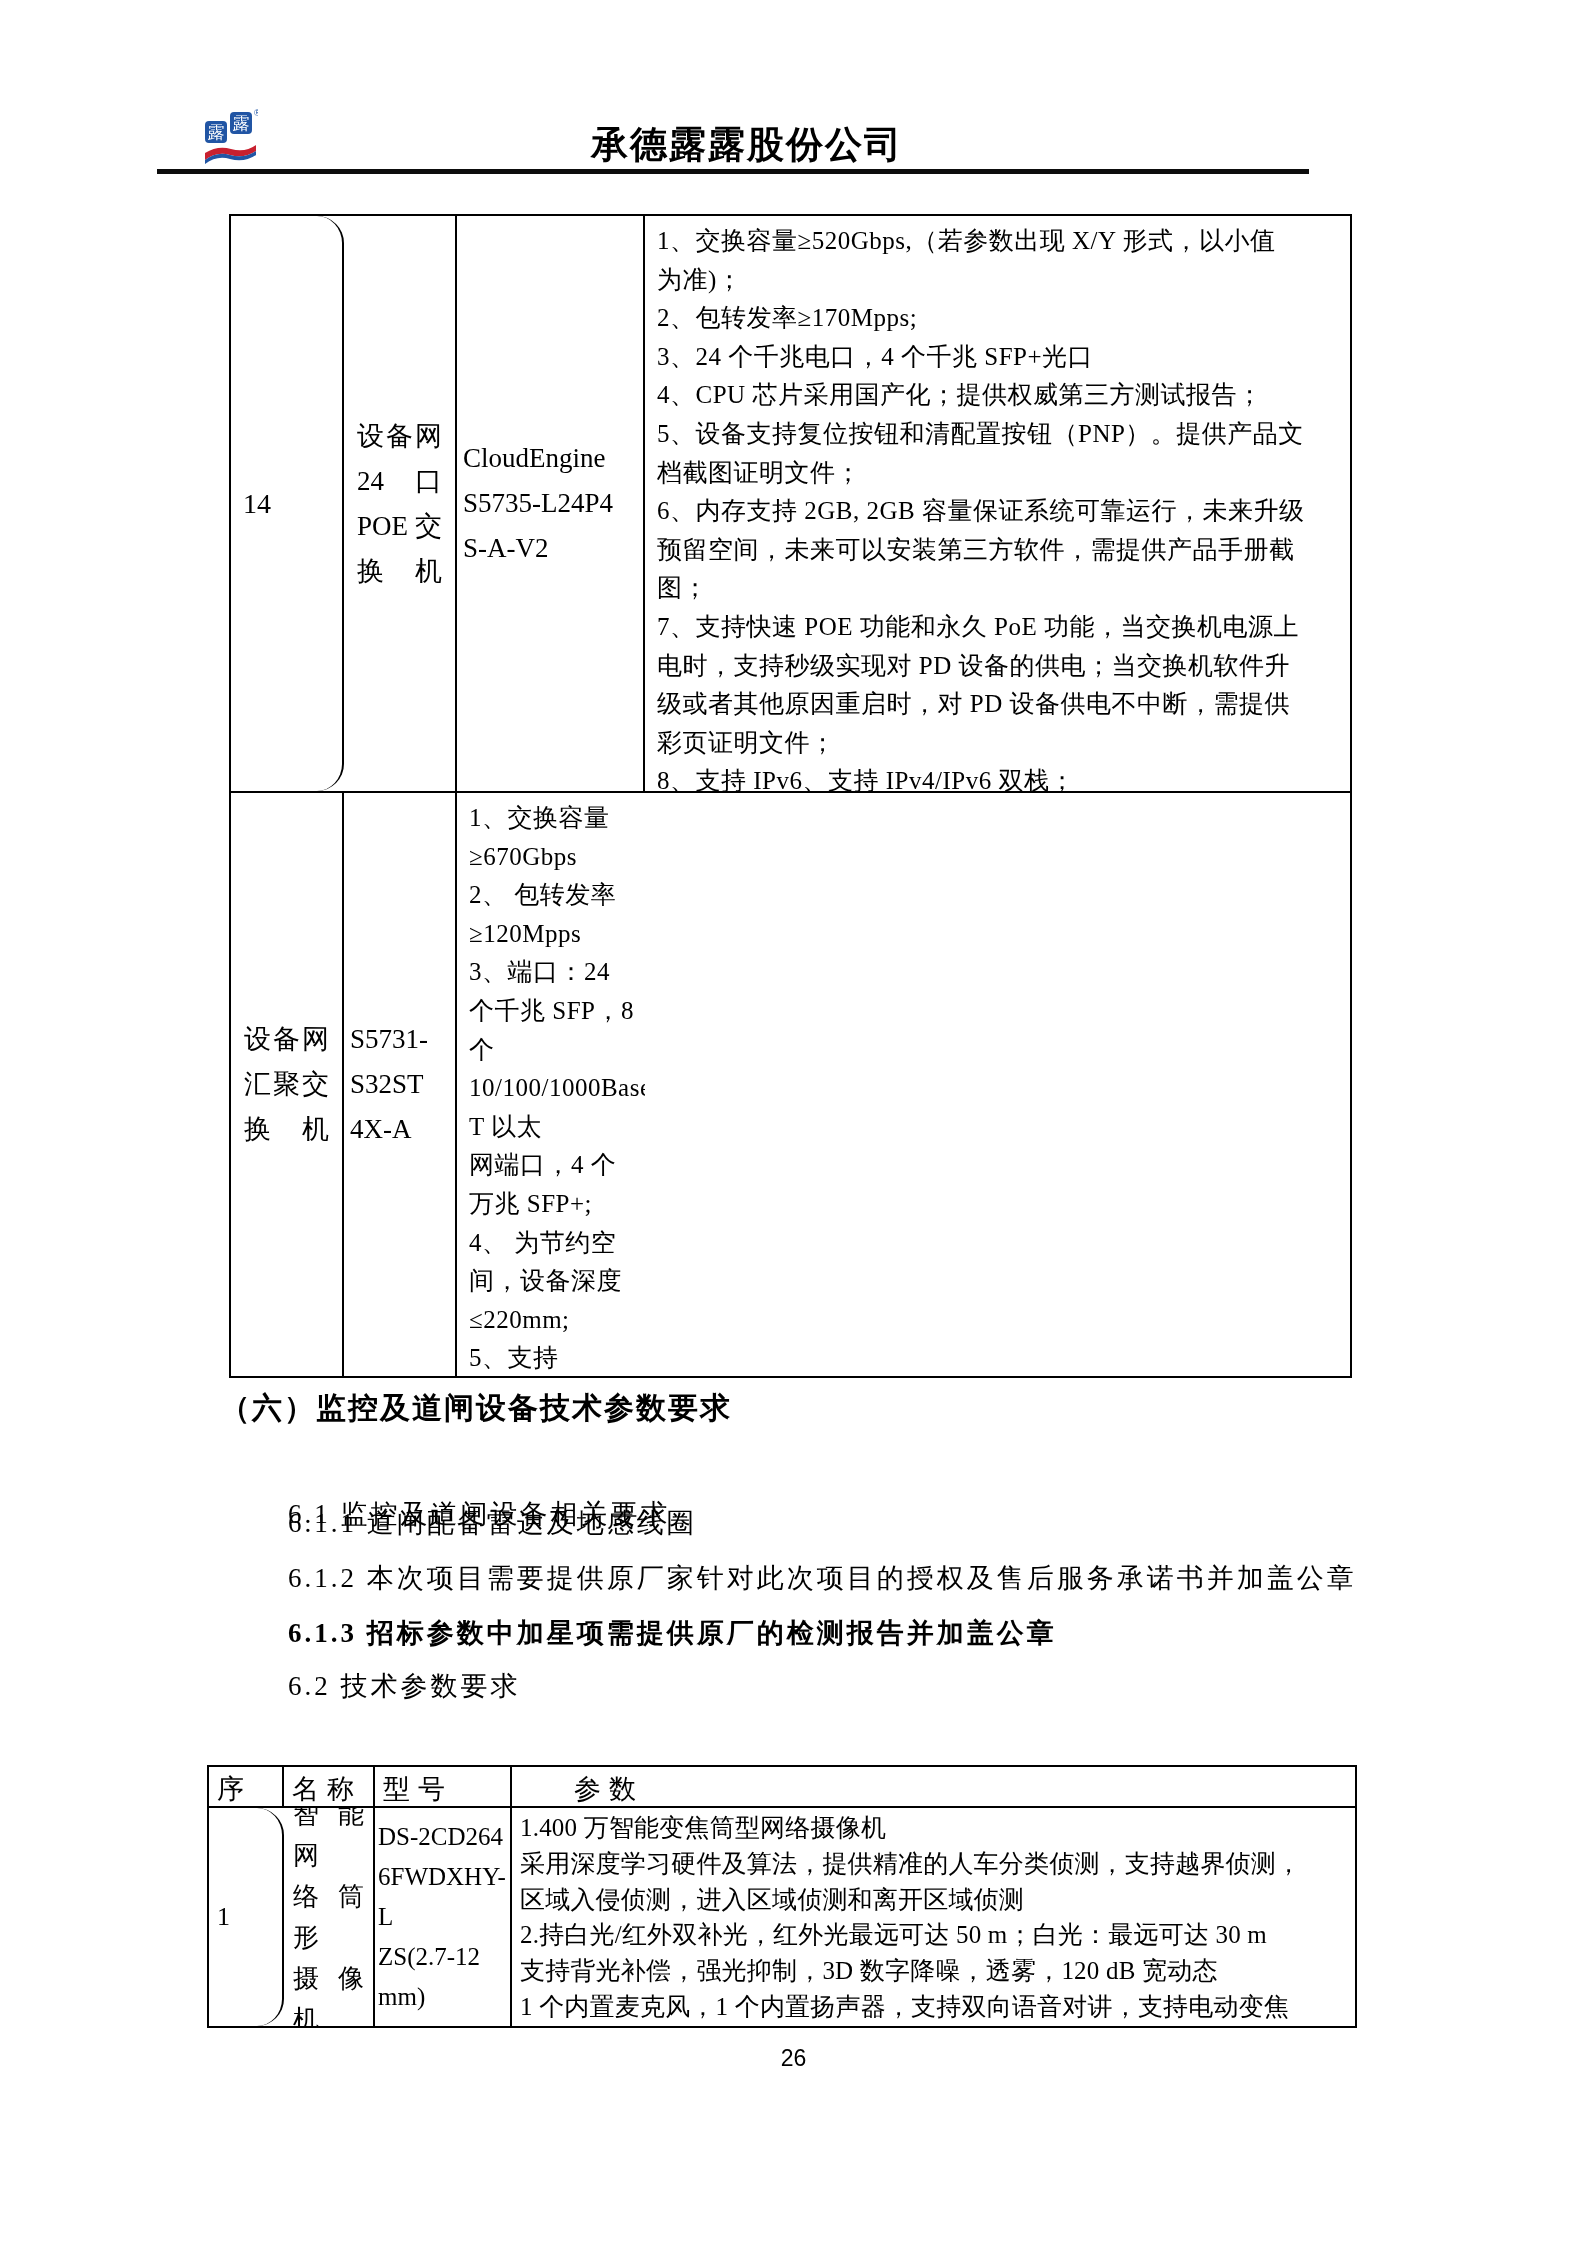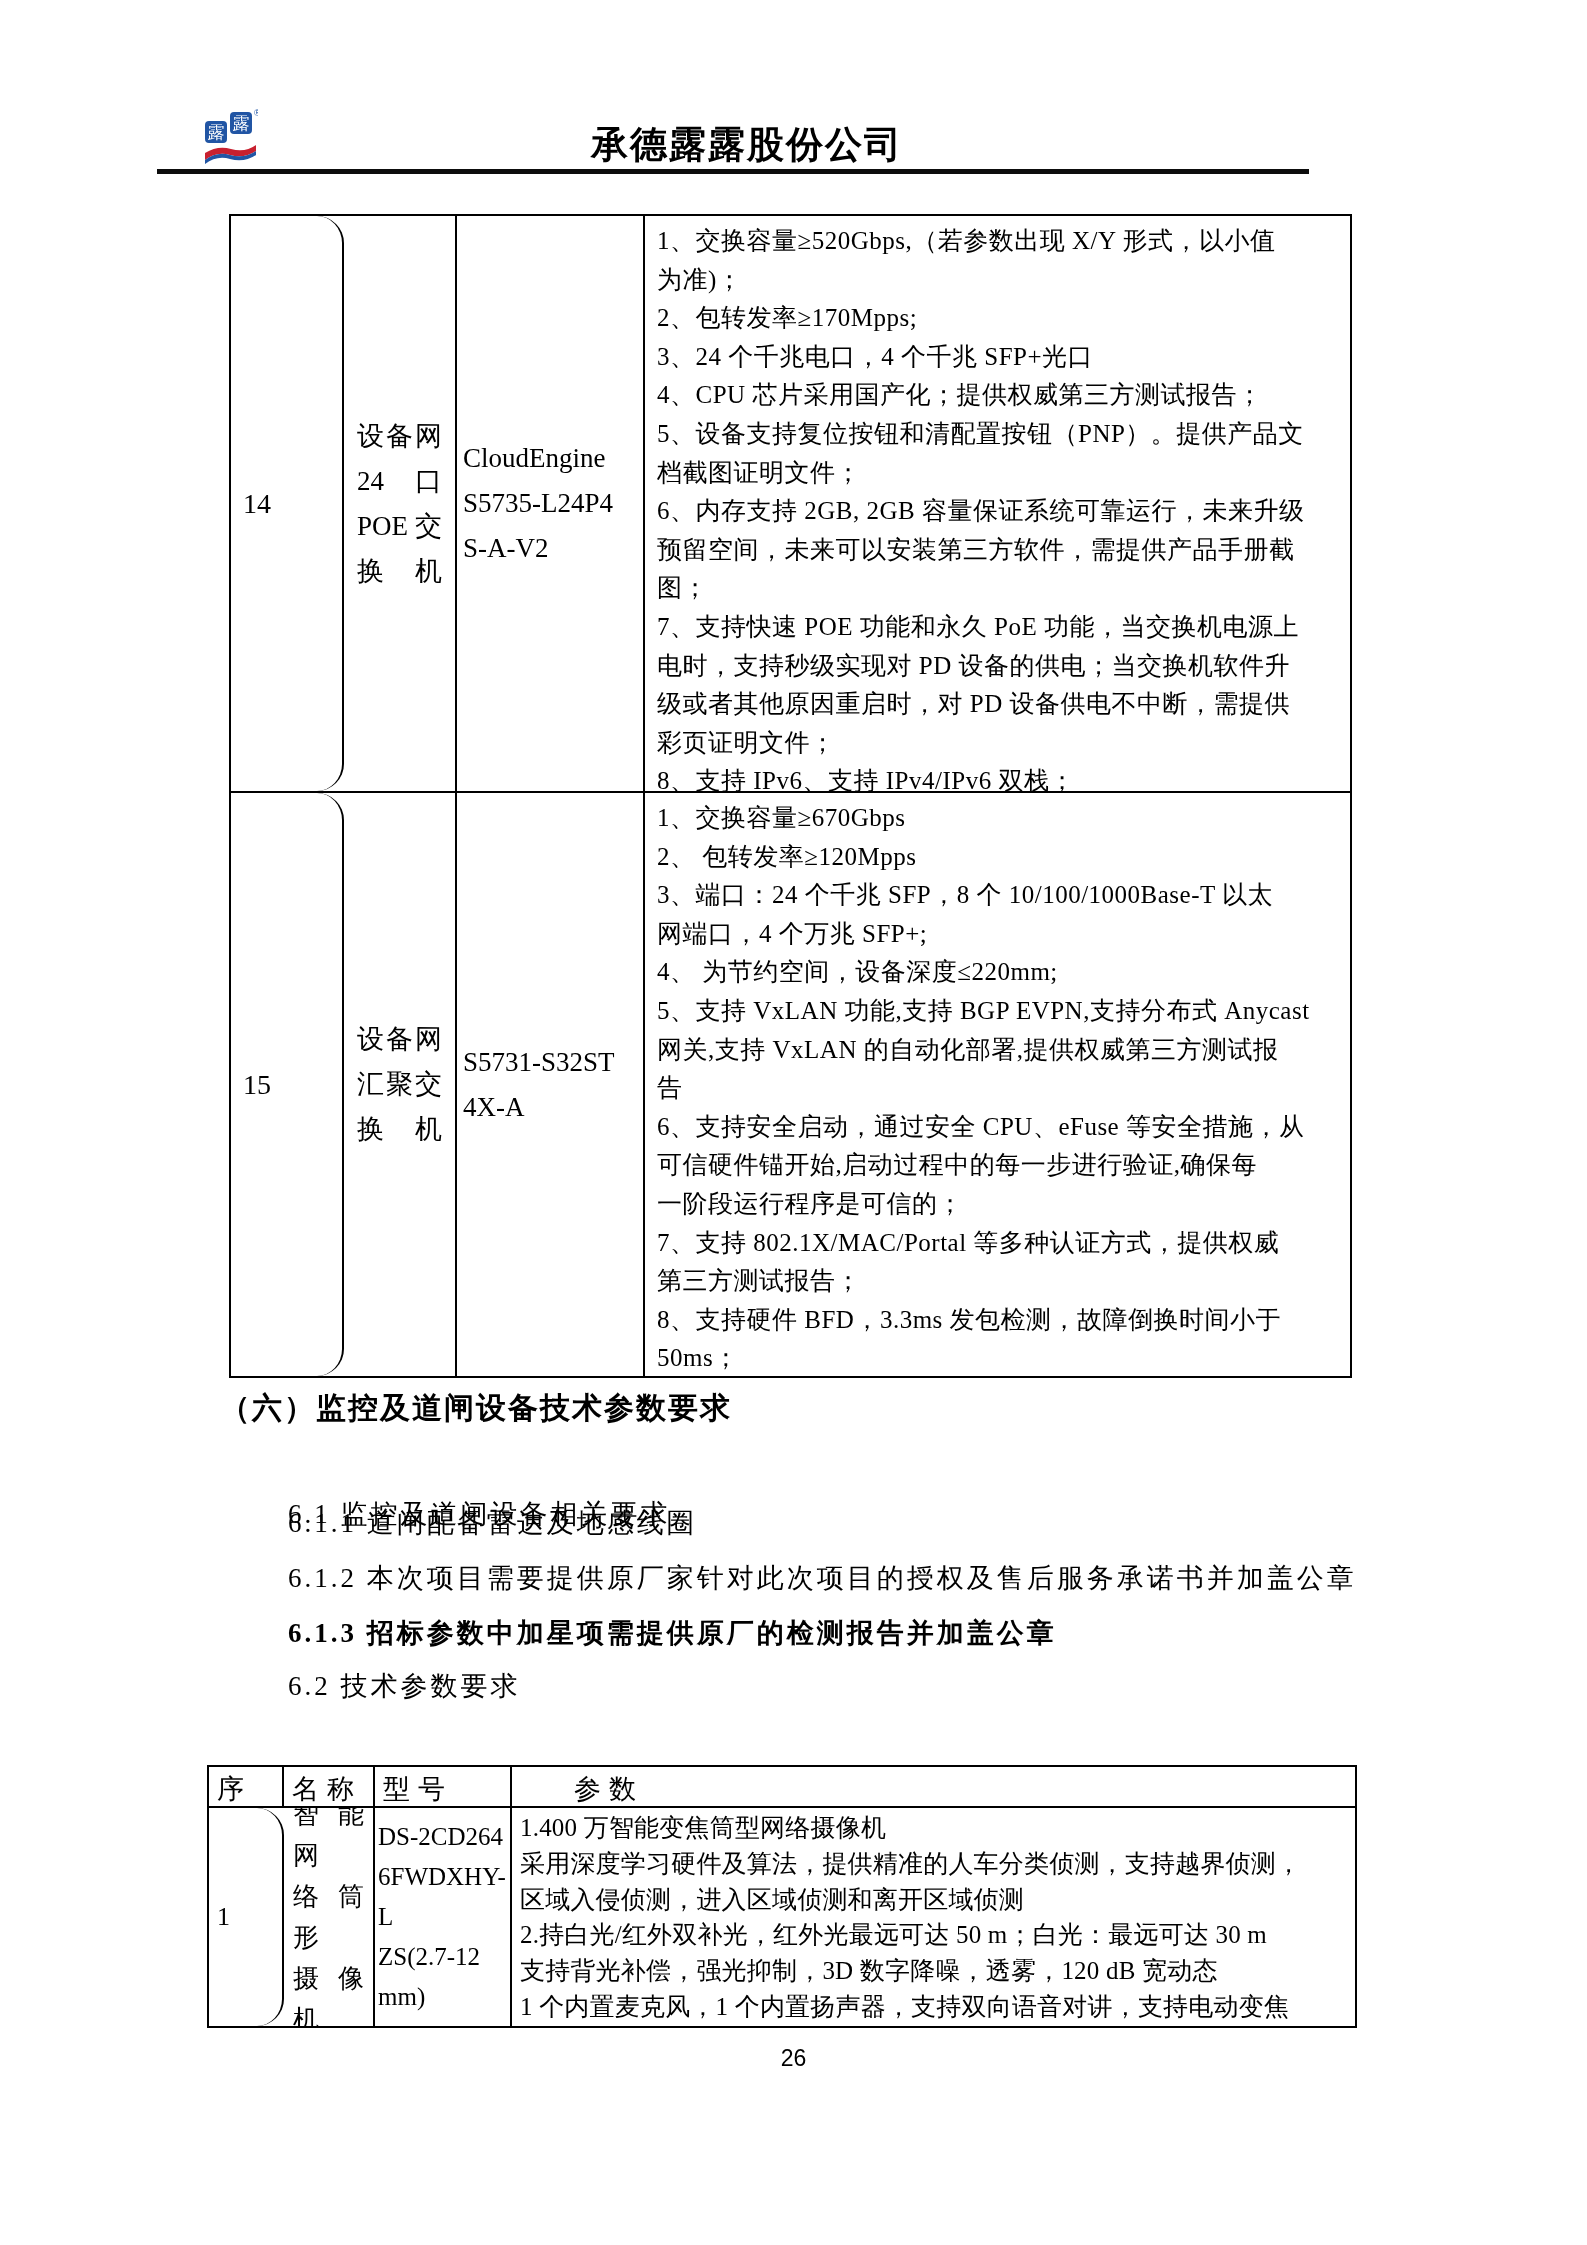--- a/index.html
+++ b/index.html
@@ -116,21 +116,20 @@
 图；
 7、支持快速 POE 功能和永久 PoE 功能，当交换机电源上
 电时，支持秒级实现对 PD 设备的供电；当交换机软件升
 级或者其他原因重启时，对 PD 设备供电不中断，需提供
 彩页证明文件；
 8、支持 IPv6、支持 IPv4/IPv6 双栈；
 9、配置：万兆单模光模块*2</div>
   </div>
 
   <div class="trow grid-top last" style="height:583px;">
-    <div class="tcell cno">15</div>
     <div class="tcell cname">设备网
 汇聚交
 换机</div>
     <div class="tcell cmodel">S5731-S32ST
 4X-A</div>
     <div class="tcell lastcol cparams">1、交换容量≥670Gbps
 2、 包转发率≥120Mpps
 3、端口：24 个千兆 SFP，8 个 10/100/1000Base-T 以太
 网端口，4 个万兆 SFP+;
 4、 为节约空间，设备深度≤220mm;

